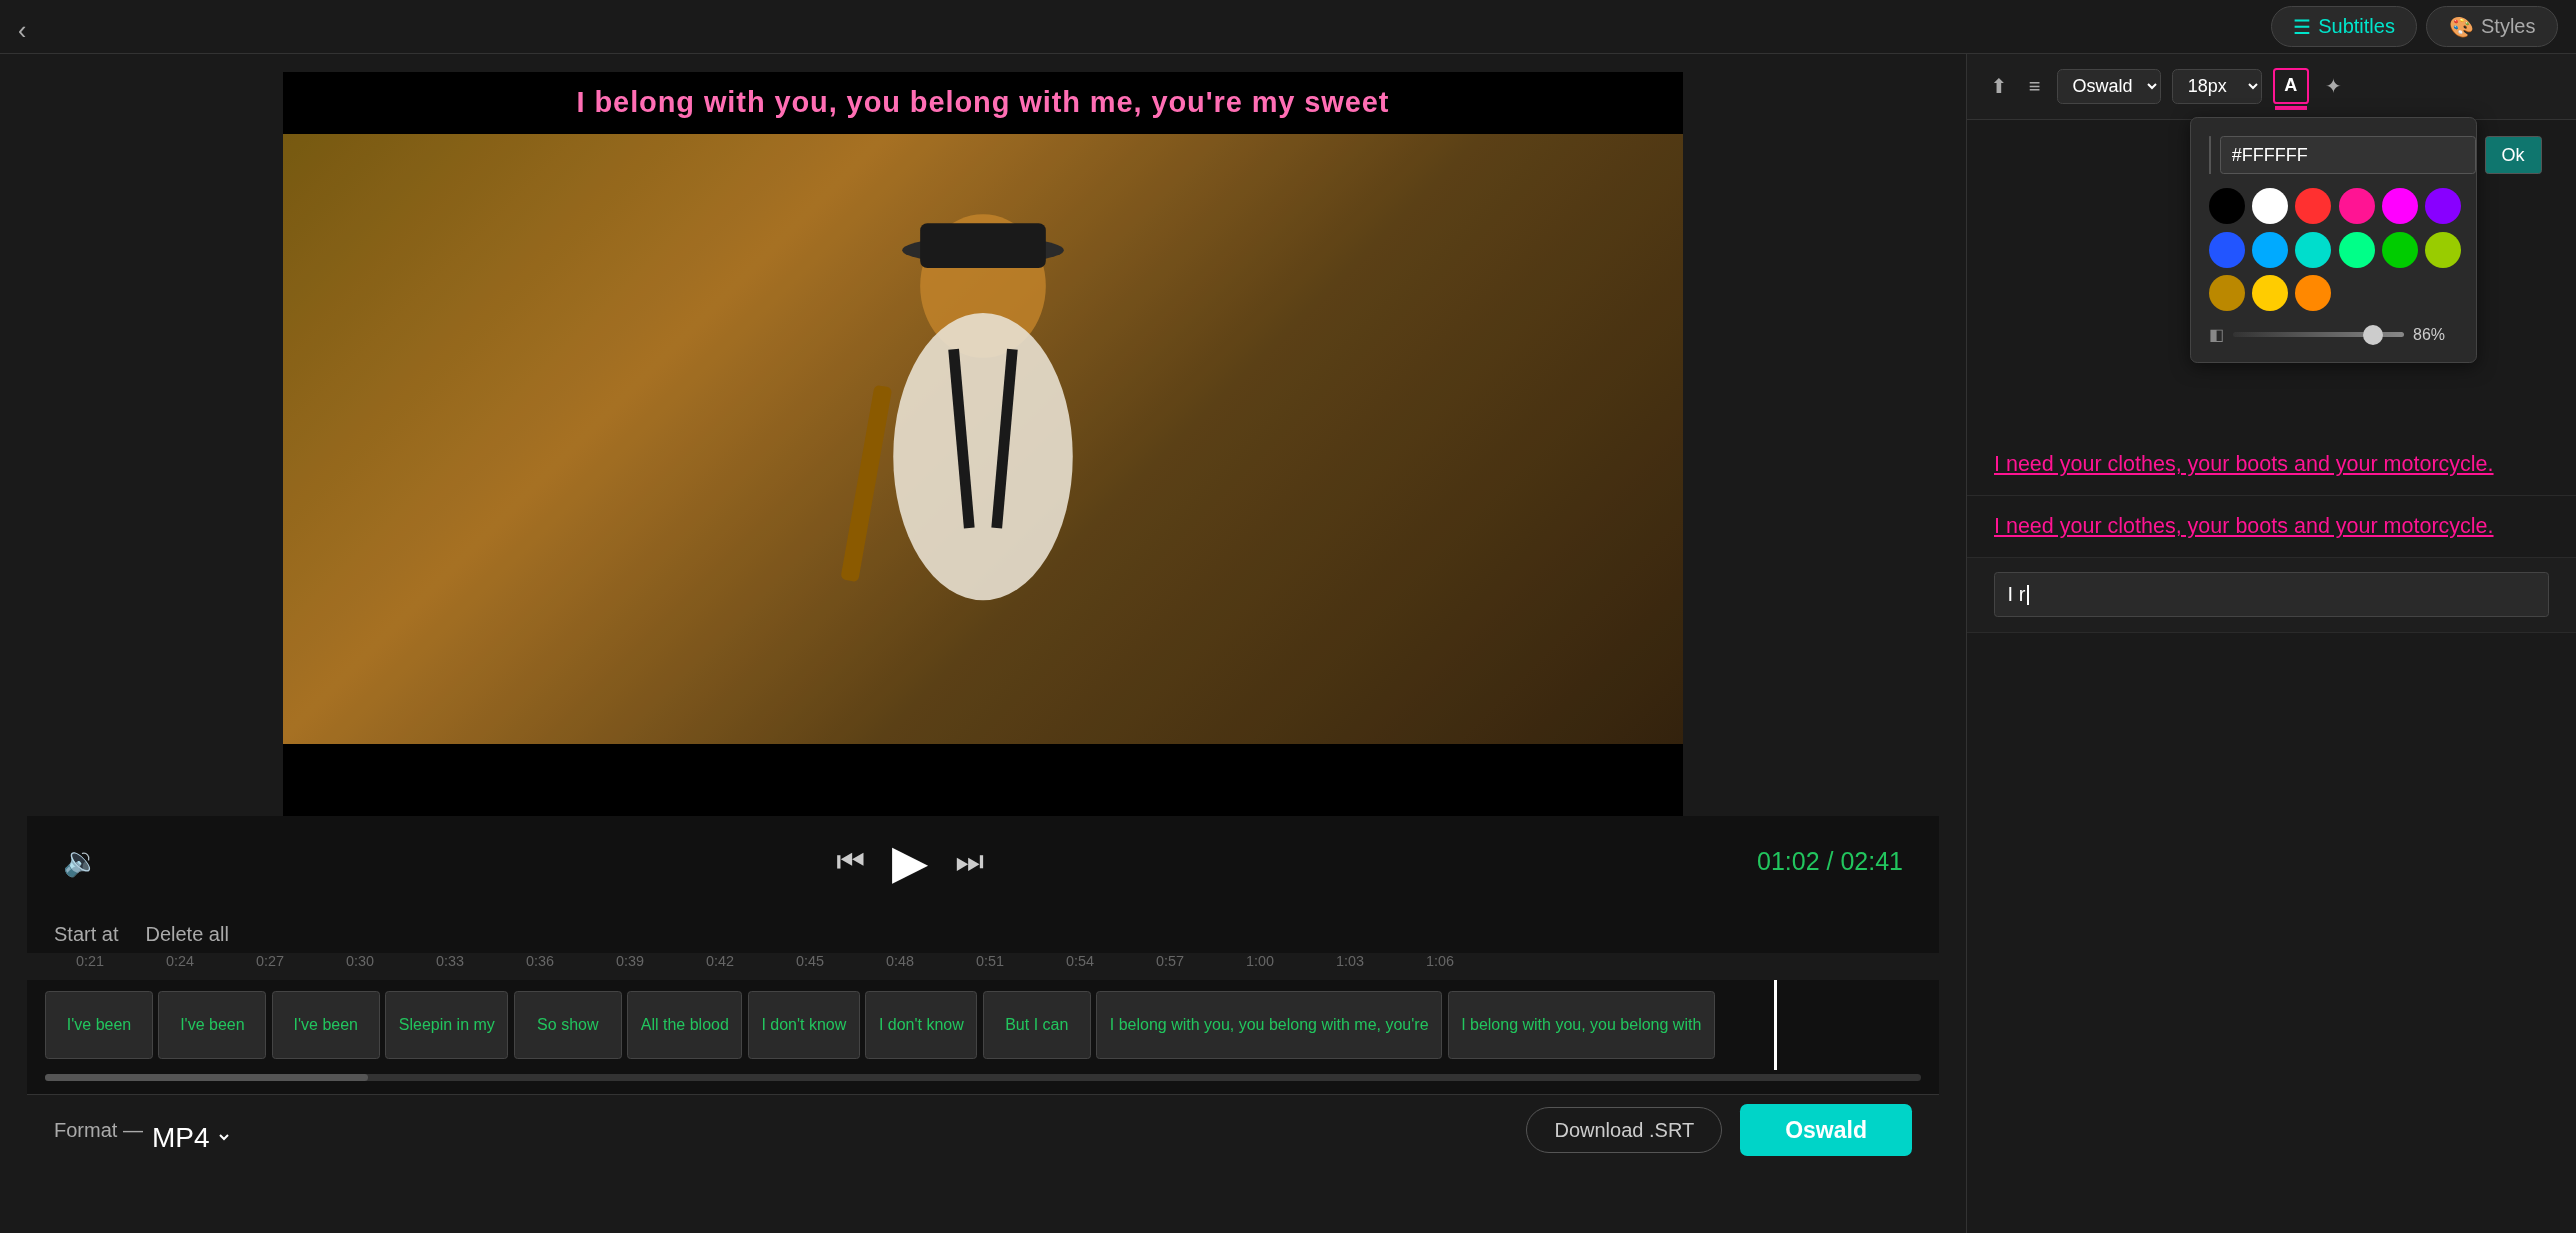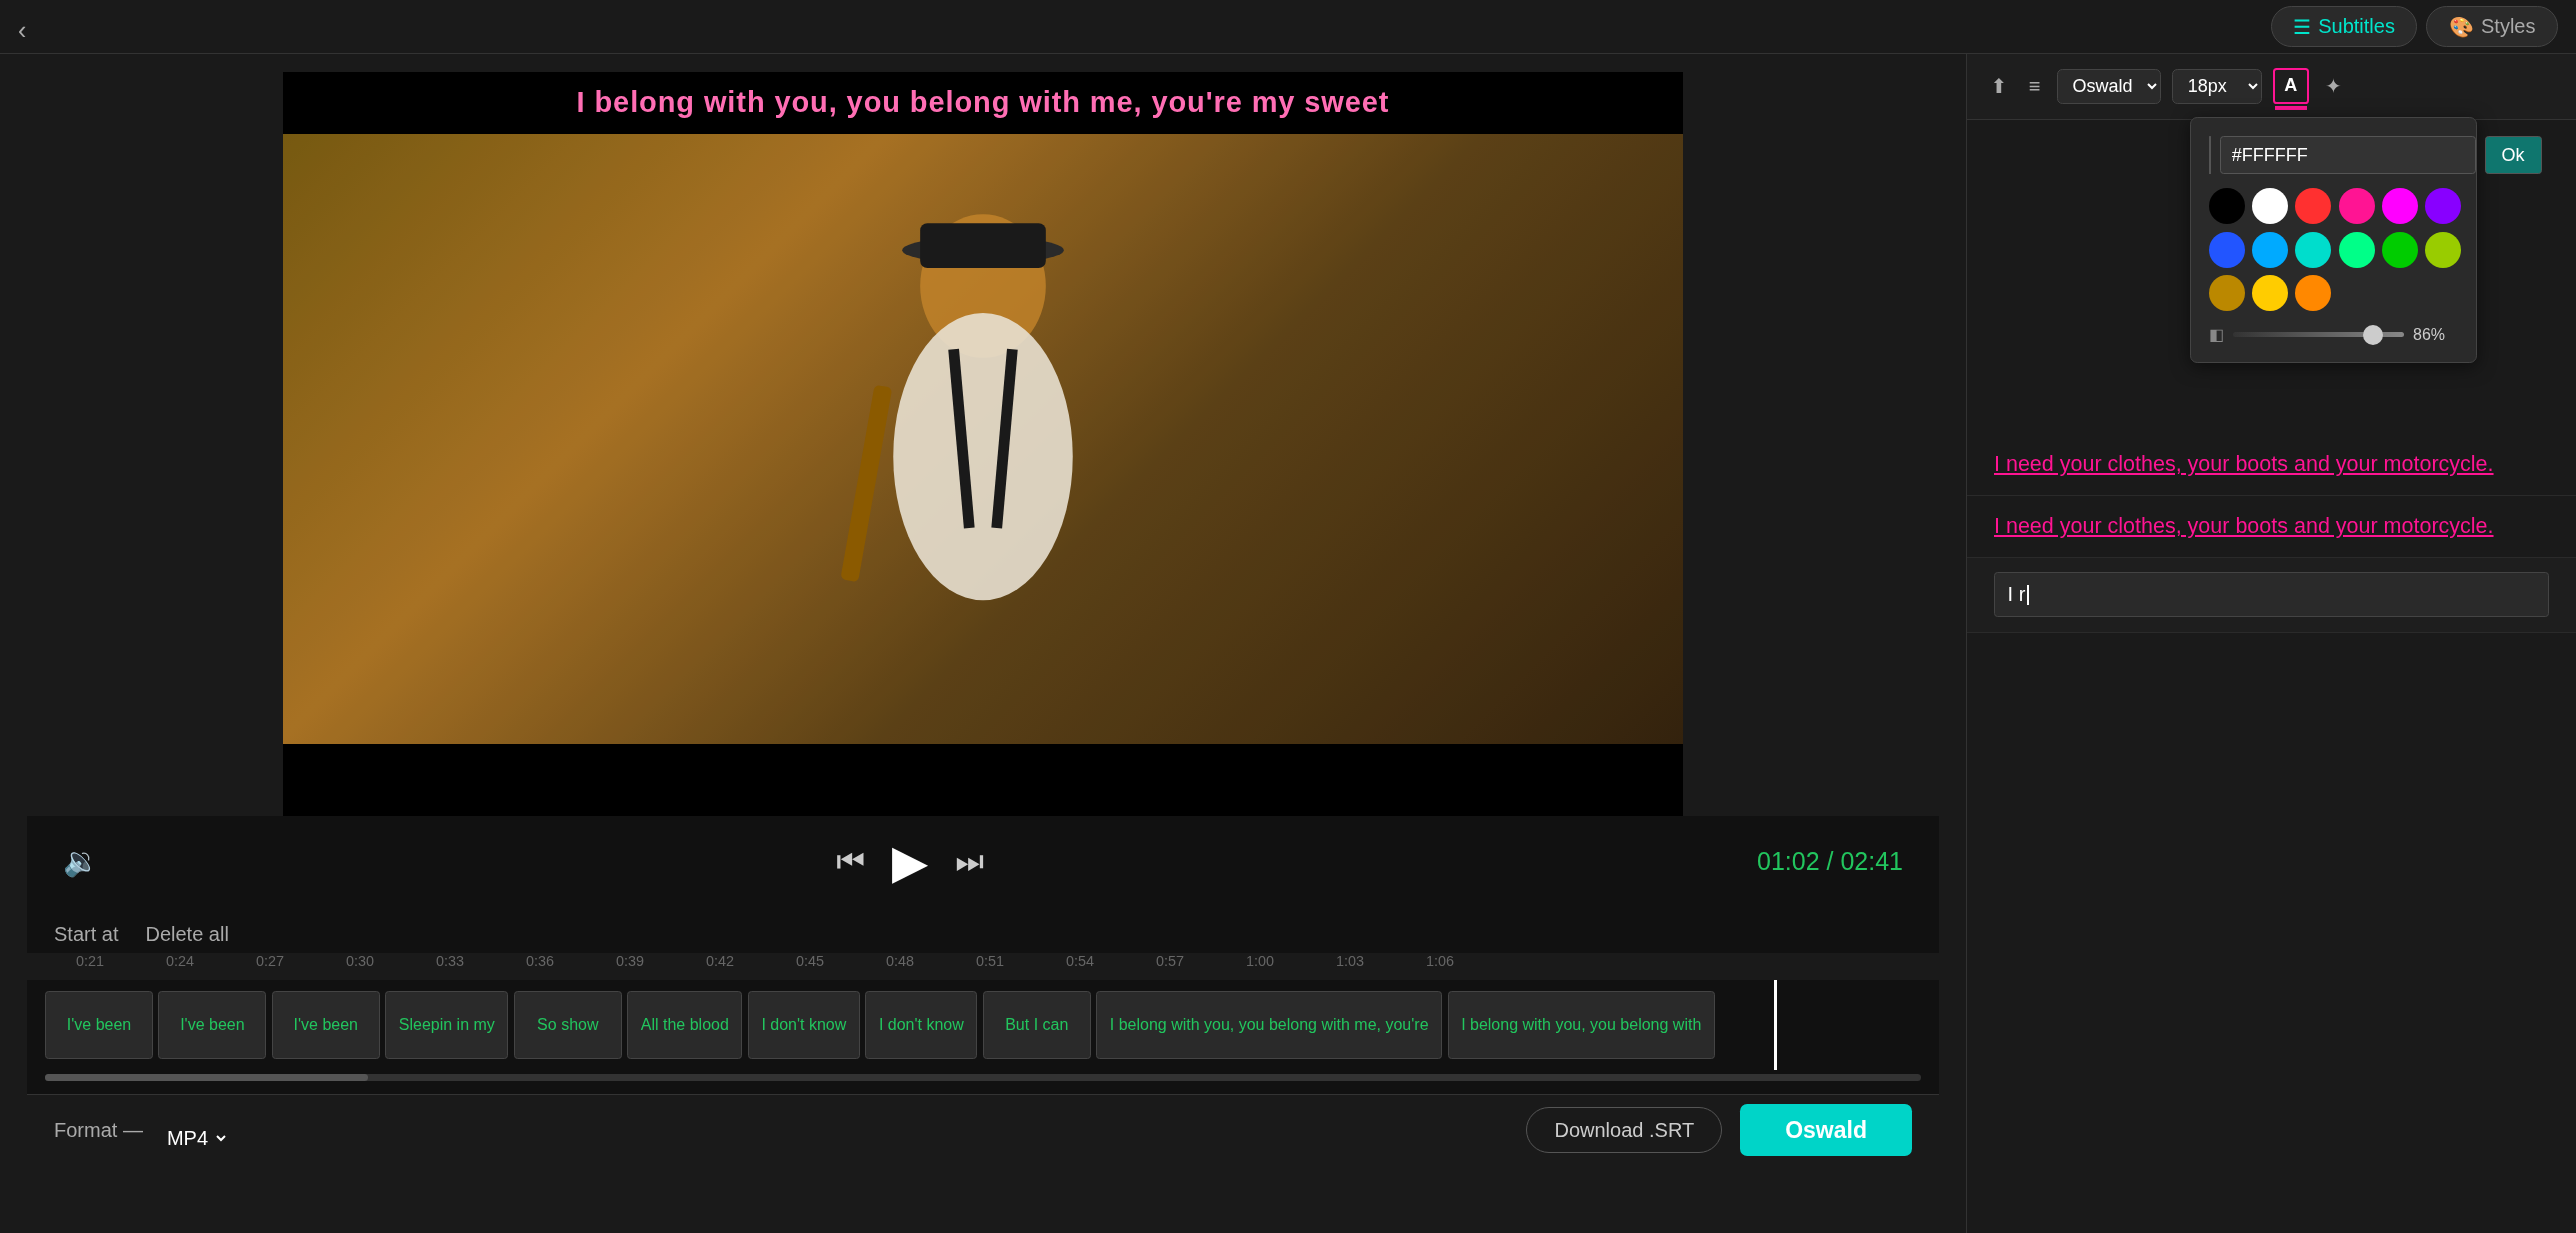--- a/index.html
+++ b/index.html
@@ -265,27 +265,27 @@
       background: #1a1a1a;
       border-top: 0.9px solid #333;
       height: 72px;
       flex-shrink: 0;
     }
     .format-label {
       font-size: 20px;
       color: #aaa;
       display: flex;
       align-items: center;
-      gap: 20px;
+      gap: 5px;
     }
     .format-select {
       background: none;
       border: none;
       color: #fff;
-      font-size: 20px;
+      font-size: 28px;
       cursor: pointer;
       margin-top: 15px;
     }
     .bottom-spacer { flex: 1; }
     .download-srt-btn {
       background: none;
       border: 0.9px solid #555;
       color: #ccc;
       padding: 10.8px 27px;
       border-radius: 27px;

